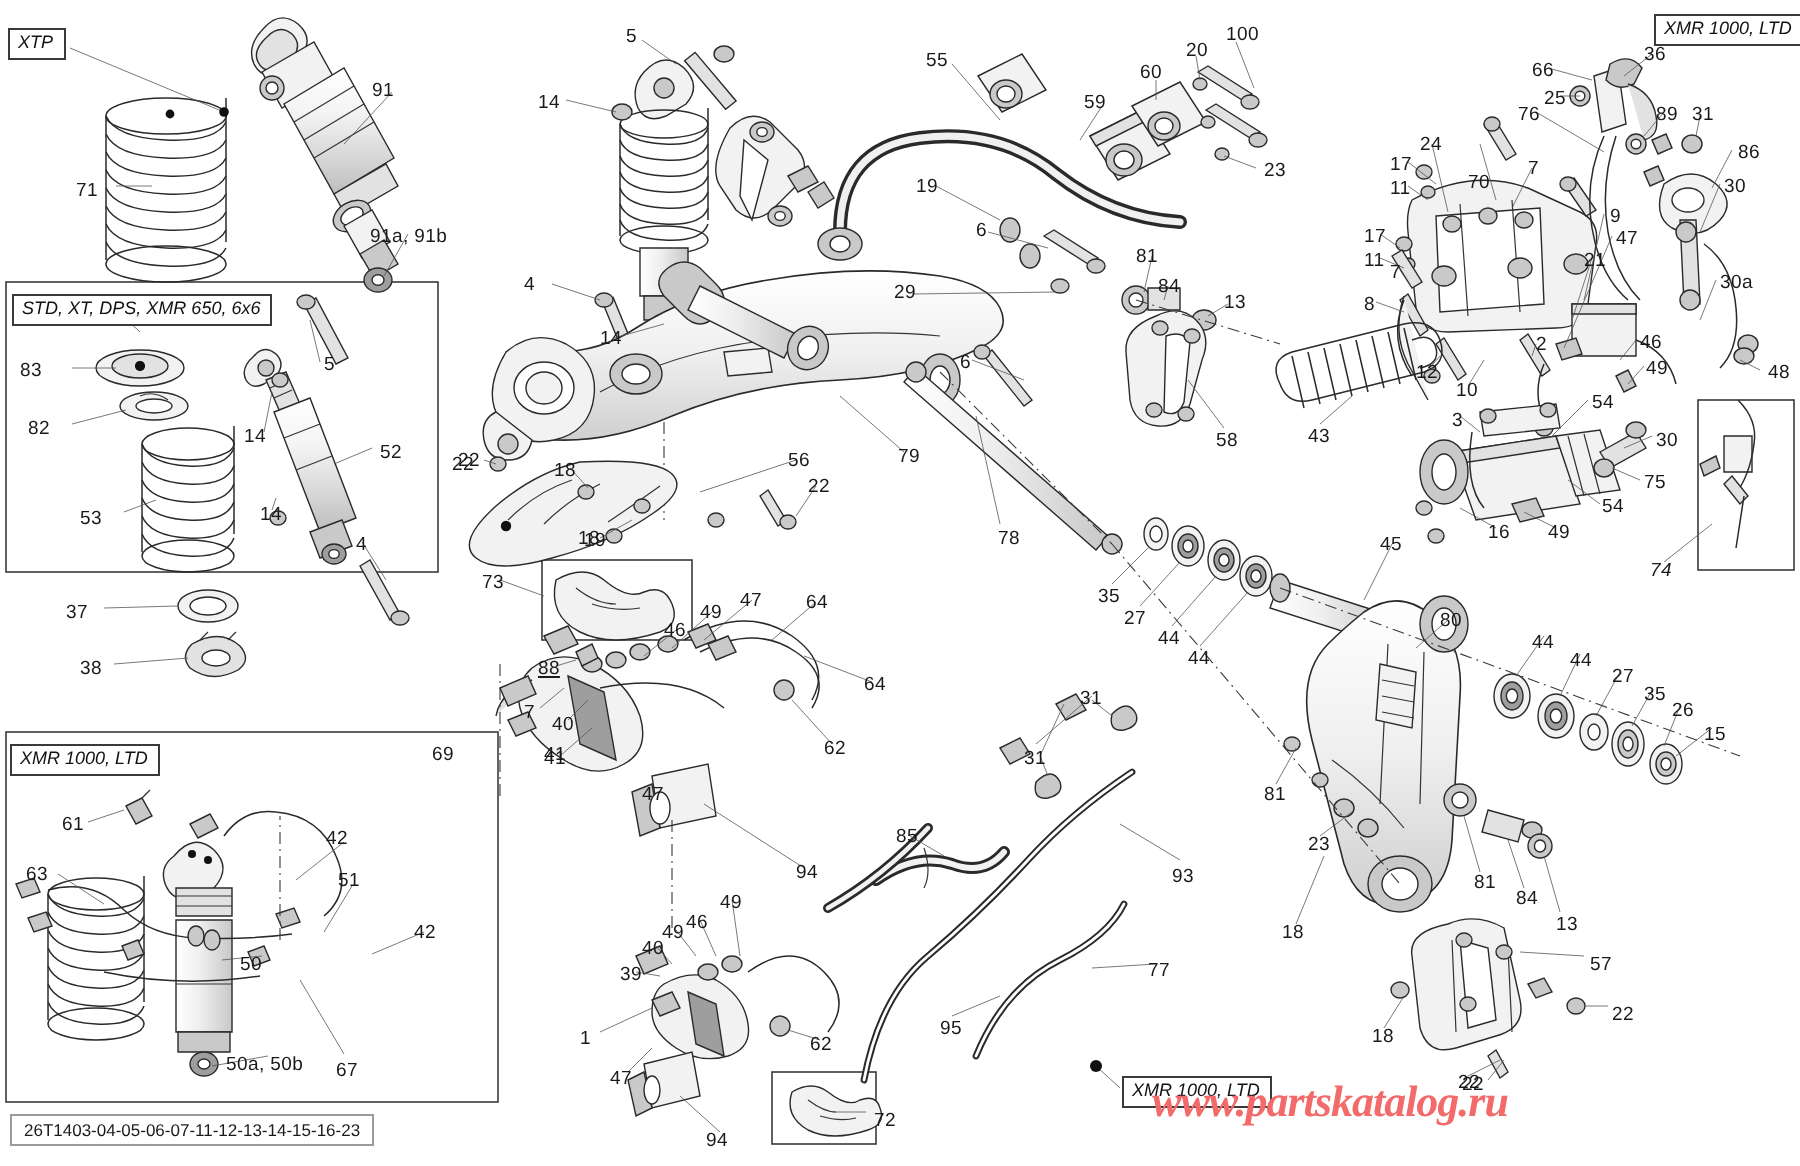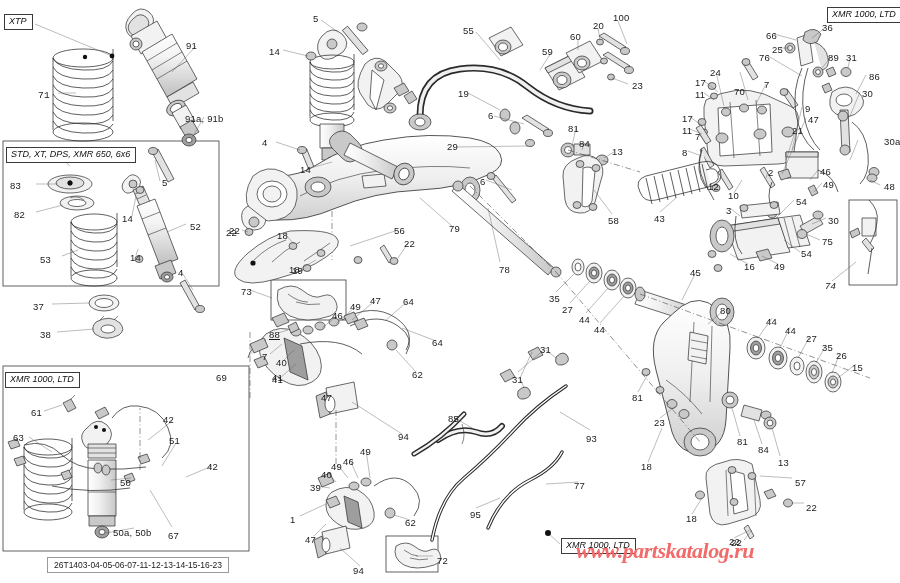--- a/index.html
+++ b/index.html
@@ -36,21 +36,20 @@
   #partcode{
     position:absolute;
     left:5px;top:557px;
     border:1px solid #9a9a9a;
     background:#fff;
     font-size:8.5px;
     color:#1a1a1a;
     padding:2px 6px;
     white-space:nowrap;
     font-family:"Liberation Sans", sans-serif;
-    margin-left:42px;
   }
   #watermark{
     position:absolute;
     left:665px;top:538px;
     transform:translateX(-50%);
     font-family:"Liberation Serif", serif;
     font-style:italic;
     font-weight:bold;
     font-size:22px;
     color:#f26a6a;
@@ -781,21 +780,21 @@
   <div class="variant-box" style="left:5px;  top:372px;">XMR 1000, LTD</div>
   <div class="variant-box" style="left:827px;top:7px;">XMR 1000, LTD</div>
   <div class="variant-box" style="left:561px;top:538px;">XMR 1000, LTD</div>
 
   <div id="partcode">26T1403-04-05-06-07-11-12-13-14-15-16-23</div>
 
   <div id="watermark">www.partskatalog.ru</div>
 
   <div id="callout-layer">
       <div class="callout" style="left: 186px; top: 41px;">91</div>
-      <div class="callout" style="left: 38px; top: 91px; font-family: Liberation Mono, monospace;">71</div>
+      <div class="callout" style="left: 38px; top: 91px;">71</div>
       <div class="callout" style="left: 185px; top: 114px;">91a, 91b</div>
       <div class="callout" style="left: 313px; top: 14px;">5</div>
       <div class="callout" style="left: 269px; top: 47px;">14</div>
       <div class="callout" style="left: 463px; top: 26px;">55</div>
       <div class="callout" style="left: 542px; top: 47px;">59</div>
       <div class="callout" style="left: 570px; top: 32px;">60</div>
       <div class="callout" style="left: 593px; top: 21px;">20</div>
       <div class="callout" style="left: 613px; top: 13px;">100</div>
       <div class="callout" style="left: 632px; top: 81px;">23</div>
       <div class="callout" style="left: 458px; top: 89px;">19</div>
@@ -852,21 +851,21 @@
       <div class="callout" style="left: 764px; top: 80px;">7</div>
       <div class="callout" style="left: 695px; top: 78px;">17</div>
       <div class="callout" style="left: 695px; top: 90px;">11</div>
       <div class="callout" style="left: 682px; top: 114px;">17</div>
       <div class="callout" style="left: 682px; top: 126px;">11</div>
       <div class="callout" style="left: 695px; top: 132px;">7</div>
       <div class="callout" style="left: 682px; top: 148px;">8</div>
       <div class="callout" style="left: 805px; top: 104px;">9</div>
       <div class="callout" style="left: 792px; top: 126px;">21</div>
       <div class="callout" style="left: 808px; top: 115px;">47</div>
-      <div class="callout" style="left: 884px; top: 137px;">30a</div>
+      <div class="callout" style="left: 860px; top: 137px;">30a</div>
       <div class="callout" style="left: 768px; top: 168px;">2</div>
       <div class="callout" style="left: 708px; top: 182px;">12</div>
       <div class="callout" style="left: 728px; top: 191px;">10</div>
       <div class="callout" style="left: 820px; top: 167px;">46</div>
       <div class="callout" style="left: 823px; top: 180px;">49</div>
       <div class="callout" style="left: 884px; top: 182px;">48</div>
       <div class="callout" style="left: 726px; top: 206px;">3</div>
       <div class="callout" style="left: 796px; top: 197px;">54</div>
       <div class="callout" style="left: 828px; top: 216px;">30</div>
       <div class="callout" style="left: 822px; top: 237px;">75</div>

